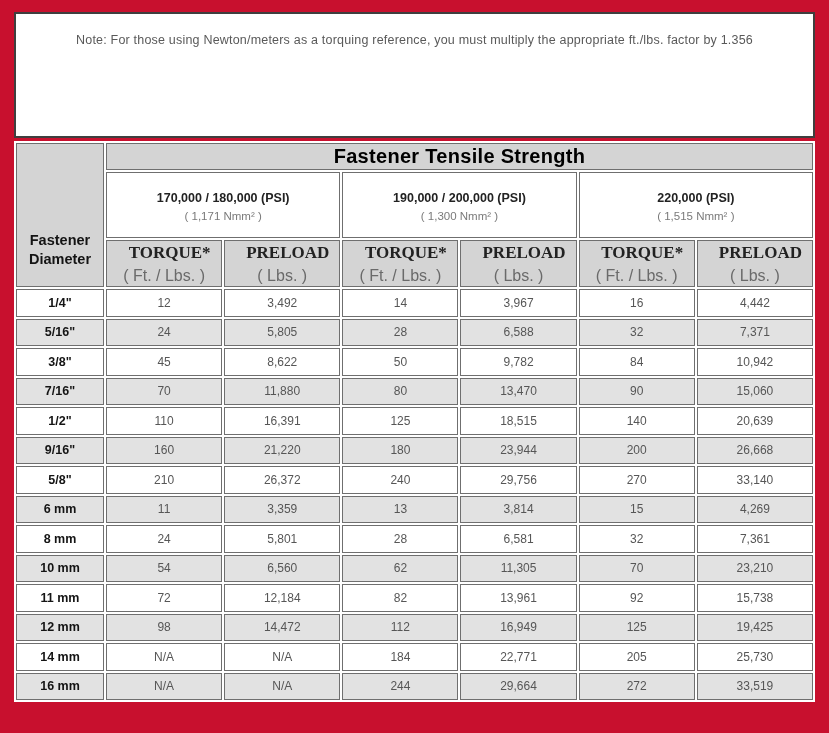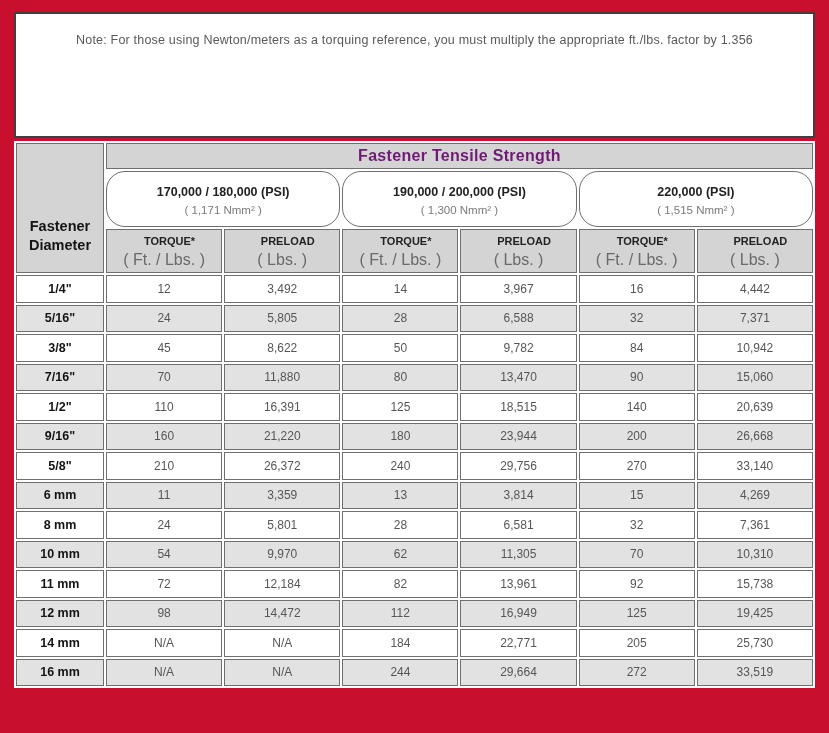--- a/index.html
+++ b/index.html
@@ -48,50 +48,49 @@
   }
   th, td {
     border: 1px solid #6f6f6f;
     text-align: center;
     vertical-align: middle;
     overflow: hidden;
     white-space: nowrap;
   }
   th.main-head {
     background: #d4d4d4;
-    color: #701a75;
-    font-size: 16px;
+    color: #000000;
+    font-size: 20px;
     font-weight: bold;
     height: 26px;
     letter-spacing: 0.3px;
   }
   th.diam-head {
     background: #d4d4d4;
     color: #141414;
     font-size: 14.5px;
     font-weight: bold;
     vertical-align: bottom;
     padding-bottom: 16px;
     line-height: 1.35;
     white-space: normal;
   }
   th.psi {
     background: #ffffff;
-    height: 56px;
+    height: 66px;
     font-weight: normal;
-    border-radius: 19px;
   }
   .psi-label { font-size: 12.5px; font-weight: bold; color: #222222; margin: 2px 0 5px 0; }
   .nmm       { font-size: 11.5px; color: #7a7a7a; }
   th.sub {
     background: #d4d4d4;
     height: 44px;
     font-weight: normal;
   }
-  .sub-label { font-size: 11px; font-weight: bold; color: #222222; margin: 1px 0 4px 11px; }
+  .sub-label { font-size: 17px; font-weight: bold; color: #222222; margin: 1px 0 4px 11px; font-family: Liberation Serif, serif; }
   .sub-unit  { font-size: 16px; color: #6a6a6a; text-align: center; }
   td { height: 27.5px; background: #ffffff; }
   td.diam { font-size: 12.5px; font-weight: bold; color: #141414; }
   td.val  { font-size: 12px; color: #565656; }
   tr.alt td { background: #e2e2e2; }
 </style>
 </head>
 <body>
 
 <div class="title-panel">
@@ -232,25 +231,25 @@
         <td class="val">24</td>
         <td class="val">5,801</td>
         <td class="val">28</td>
         <td class="val">6,581</td>
         <td class="val">32</td>
         <td class="val">7,361</td>
       </tr>
       <tr class="alt">
         <td class="diam">10 mm</td>
         <td class="val">54</td>
-        <td class="val">9,970</td>
+        <td class="val">6,560</td>
         <td class="val">62</td>
         <td class="val">11,305</td>
         <td class="val">70</td>
-        <td class="val">10,310</td>
+        <td class="val">23,210</td>
       </tr>
       <tr>
         <td class="diam">11 mm</td>
         <td class="val">72</td>
         <td class="val">12,184</td>
         <td class="val">82</td>
         <td class="val">13,961</td>
         <td class="val">92</td>
         <td class="val">15,738</td>
       </tr>

